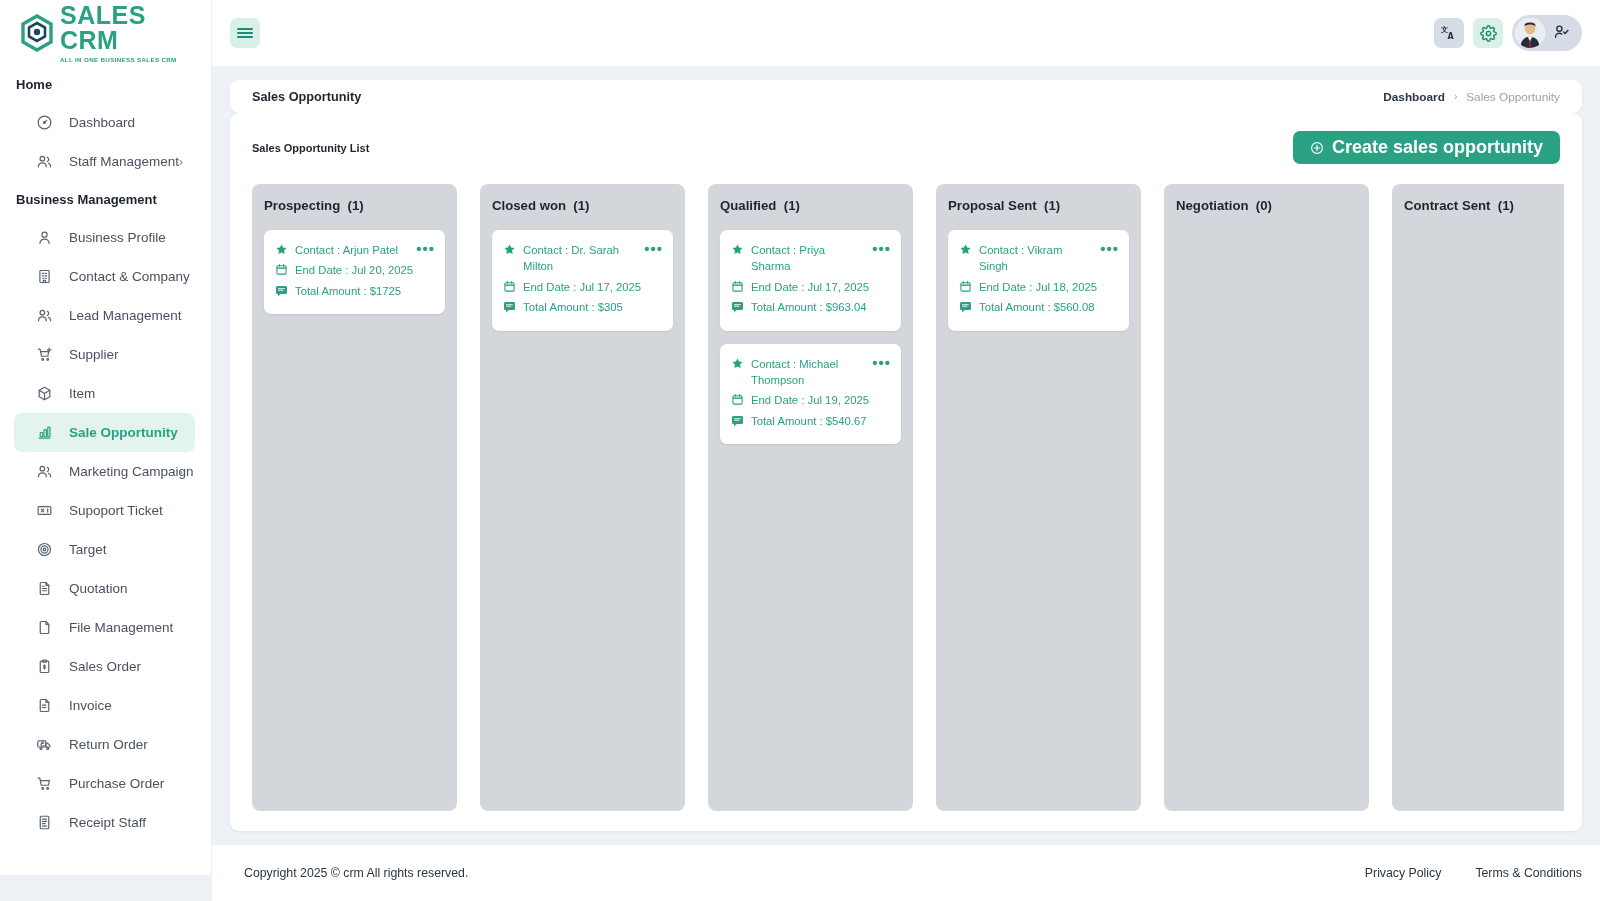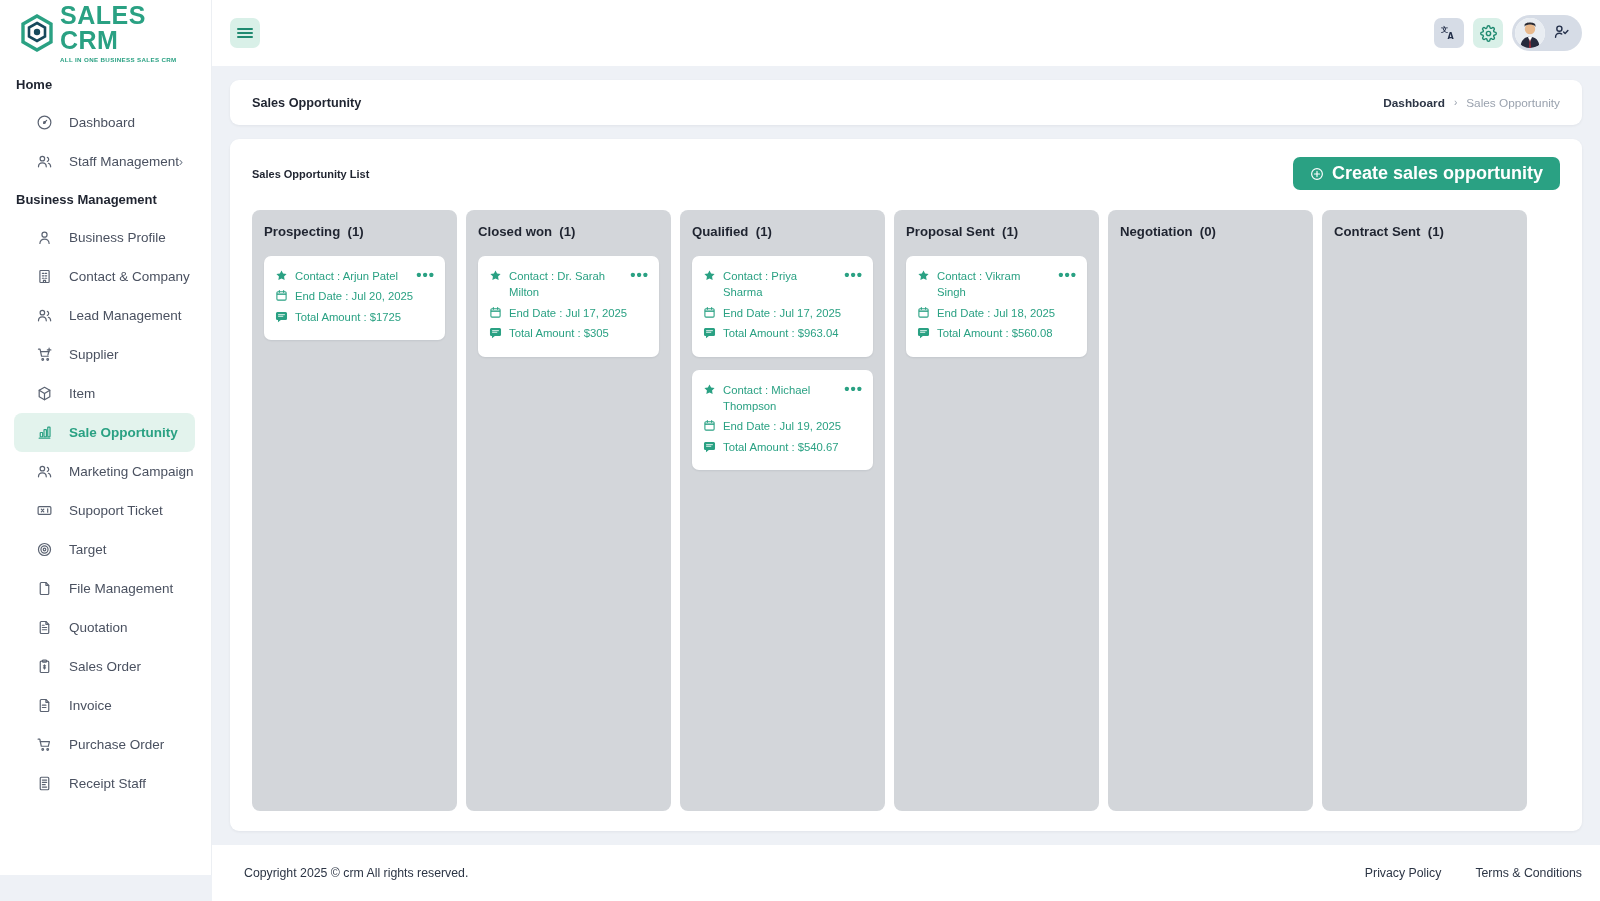--- a/index.html
+++ b/index.html
@@ -62,41 +62,41 @@
   .avatar {
     width: 30px; height: 30px; border-radius: 50%; overflow: hidden;
     background: #ffffff; display: block;
   }
 
   .content { flex: 1; padding: 14px 18px 0 18px; display: flex; flex-direction: column; min-height: 0; }
 
   .card-panel { background: #ffffff; border-radius: 9px; box-shadow: 0 1px 3px rgba(16,24,40,.06); }
 
   .page-head {
-    height: 45px; display: flex; align-items: center; justify-content: space-between;
-    padding: 0 22px; margin-bottom: 14px;
+    height: 33px; display: flex; align-items: center; justify-content: space-between;
+    padding: 0 22px; 
   }
   .page-head-title { font-size: 12.7px; font-weight: 700; color: #1f2430; }
   .breadcrumb { display: flex; align-items: center; gap: 9px; font-size: 11.8px; }
   .crumb-link { color: #2c3545; font-weight: 700; cursor: pointer; }
   .crumb-sep { color: #98a0ad; font-size: 10px; }
   .crumb-current { color: #9aa2ae; }
 
   .board-panel { flex: 1; padding: 18px 18px 20px 18px; display: flex; flex-direction: column; min-height: 0; margin-bottom: 14px; }
   .board-head { display: flex; align-items: center; justify-content: space-between; padding: 0 4px 0 4px; margin-bottom: 20px; }
   .board-title { font-size: 11px; font-weight: 700; color: #1f2430; }
   .create-btn {
     background: #2aa183; color: #fff; border: none; border-radius: 7px;
     height: 33px; padding: 0 17px; display: flex; align-items: center; gap: 8px;
     font-size: 18px; font-weight: 700; cursor: pointer;
     font-family: "Liberation Sans", sans-serif;
   }
   .create-btn svg { width: 14px; height: 14px; display: block; }
 
-  .board { display: flex; gap: 9px; flex: 1; min-height: 0; overflow: hidden; padding-left: 4px; }
+  .board { display: flex; gap: 23px; flex: 1; min-height: 0; overflow: hidden; padding-left: 4px; }
   .column {
     width: 205px; flex: 0 0 205px; background: #d3d6da; border-radius: 8px;
     padding: 14px 12px 12px 12px; display: flex; flex-direction: column; gap: 13px;
     min-height: 0;
   }
   .col-head { font-size: 13.2px; font-weight: 700; color: #1f2430; margin-bottom: 4px; white-space: nowrap; }
   .col-head .cnt { font-weight: 700; }
 
   .deal-card {
     background: #ffffff; border-radius: 7px; padding: 12px 11px 11px 11px;
@@ -256,53 +256,66 @@
               <circle cx="12" cy="12" r="1.8"></circle>
             </svg>
           </span>
           <span class="nav-label">Target</span>
         </div>
         <div class="nav-item">
           <span class="ic">
             <svg viewBox="0 0 24 24" fill="none" stroke="#5b6372" stroke-width="1.7" stroke-linecap="round" stroke-linejoin="round">
               <path d="M14 3.5H7.5A1.5 1.5 0 0 0 6 5v14a1.5 1.5 0 0 0 1.5 1.5h9A1.5 1.5 0 0 0 18 19V7.5z"></path>
               <path d="M14 3.5V7.5H18"></path>
-            </svg>
-          </span>
-          <span class="nav-label">File Management</span>
+              <path d="M9 12h6M9 15.2h6M9 8.8h2.5"></path>
+            </svg>
+          </span>
+          <span class="nav-label">Quotation</span>
         </div>
         <div class="nav-item">
           <span class="ic">
             <svg viewBox="0 0 24 24" fill="none" stroke="#5b6372" stroke-width="1.7" stroke-linecap="round" stroke-linejoin="round">
               <path d="M14 3.5H7.5A1.5 1.5 0 0 0 6 5v14a1.5 1.5 0 0 0 1.5 1.5h9A1.5 1.5 0 0 0 18 19V7.5z"></path>
               <path d="M14 3.5V7.5H18"></path>
-              <path d="M9 12h6M9 15.2h6M9 8.8h2.5"></path>
-            </svg>
-          </span>
-          <span class="nav-label">Quotation</span>
+            </svg>
+          </span>
+          <span class="nav-label">File Management</span>
         </div>
         <div class="nav-item">
           <span class="ic">
             <svg viewBox="0 0 24 24" fill="none" stroke="#5b6372" stroke-width="1.7" stroke-linecap="round" stroke-linejoin="round">
               <rect x="6" y="4.5" width="12" height="16" rx="1.6"></rect>
               <rect x="9.2" y="2.8" width="5.6" height="3.2" rx="1"></rect>
               <path d="M12 9.5v6M10.5 11h3M10.5 13.8h3"></path>
             </svg>
           </span>
           <span class="nav-label">Sales Order</span>
         </div>
         <div class="nav-item">
           <span class="ic">
             <svg viewBox="0 0 24 24" fill="none" stroke="#5b6372" stroke-width="1.7" stroke-linecap="round" stroke-linejoin="round">
               <path d="M14 3.5H7.5A1.5 1.5 0 0 0 6 5v14a1.5 1.5 0 0 0 1.5 1.5h9A1.5 1.5 0 0 0 18 19V7.5z"></path>
               <path d="M14 3.5V7.5H18"></path>
               <path d="M9 11.5h5M9 14.8h5"></path>
             </svg>
           </span>
           <span class="nav-label">Invoice</span>
+        </div>
+        <div class="nav-item">
+          <span class="ic">
+            <svg viewBox="0 0 24 24" fill="none" stroke="#5b6372" stroke-width="1.7" stroke-linecap="round" stroke-linejoin="round">
+              <rect x="2.5" y="7" width="11.5" height="8.5" rx="1.6"></rect>
+              <path d="M14 10h2.3l3.2 3.2v2.3H14z"></path>
+              <path d="M9.5 9.8 A2.4 2.4 0 1 0 11.4 13.6"></path>
+              <path d="M9.2 8.2v1.8h1.8"></path>
+              <circle cx="7" cy="17.8" r="1.4"></circle>
+              <circle cx="16.5" cy="17.8" r="1.4"></circle>
+            </svg>
+          </span>
+          <span class="nav-label">Return Order</span>
         </div>
         <div class="nav-item">
           <span class="ic">
             <svg viewBox="0 0 24 24" fill="none" stroke="#5b6372" stroke-width="1.7" stroke-linecap="round" stroke-linejoin="round">
               <path d="M3 4.5h2.4l2.1 10h10"></path>
               <path d="M6 8h13l-1.4 5.5"></path>
               <circle cx="9.5" cy="19" r="1.2"></circle>
               <circle cx="16.5" cy="19" r="1.2"></circle>
             </svg>
           </span>

